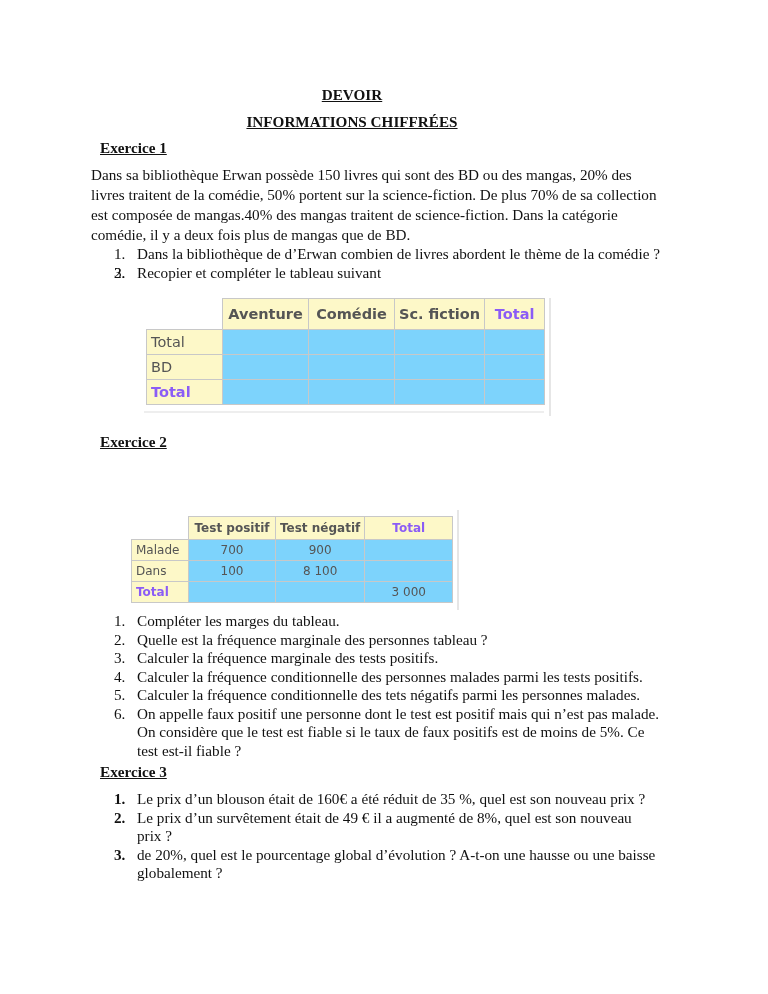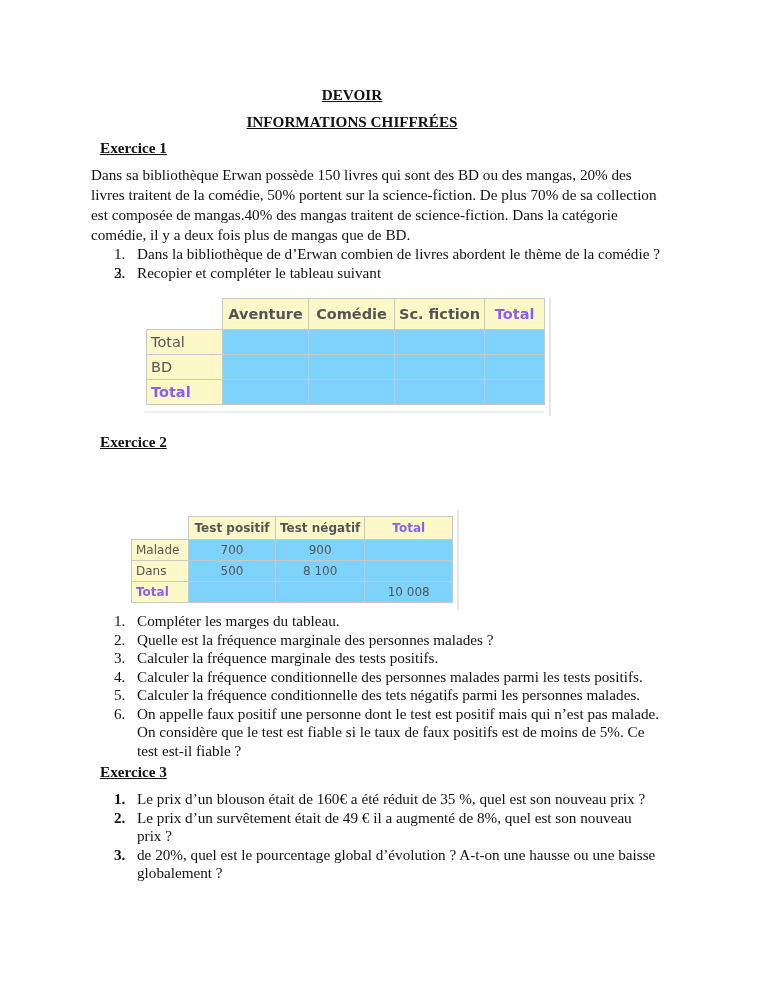--- a/index.html
+++ b/index.html
@@ -212,43 +212,43 @@
         <td class="hdr bold">Total</td>
       </tr>
       <tr>
         <td class="rowhdr">Malade</td>
         <td class="cell">700</td>
         <td class="cell">900</td>
         <td class="cell"></td>
       </tr>
       <tr>
         <td class="rowhdr">Dans</td>
-        <td class="cell">500</td>
+        <td class="cell">100</td>
         <td class="cell">8 100</td>
         <td class="cell"></td>
       </tr>
       <tr>
         <td class="rowhdr bold">Total</td>
         <td class="cell"></td>
         <td class="cell"></td>
-        <td class="cell">10 008</td>
+        <td class="cell">3 000</td>
       </tr>
     </tbody>
       </table>
     <div class="shadow-r"></div>
   </div>
 
   <ol class="qlist" style="top:612px;">
     <li>
       <span class="num">1.</span>
       <span class="line">Compléter les marges du tableau.</span>
     </li>
     <li>
       <span class="num">2.</span>
-      <span class="line">Quelle est la fréquence marginale des personnes malades ?</span>
+      <span class="line">Quelle est la fréquence marginale des personnes tableau ?</span>
     </li>
     <li>
       <span class="num">3.</span>
       <span class="line">Calculer la fréquence marginale des tests positifs.</span>
     </li>
     <li>
       <span class="num">4.</span>
       <span class="line">Calculer la fréquence conditionnelle des personnes malades parmi les tests positifs.</span>
     </li>
     <li>

